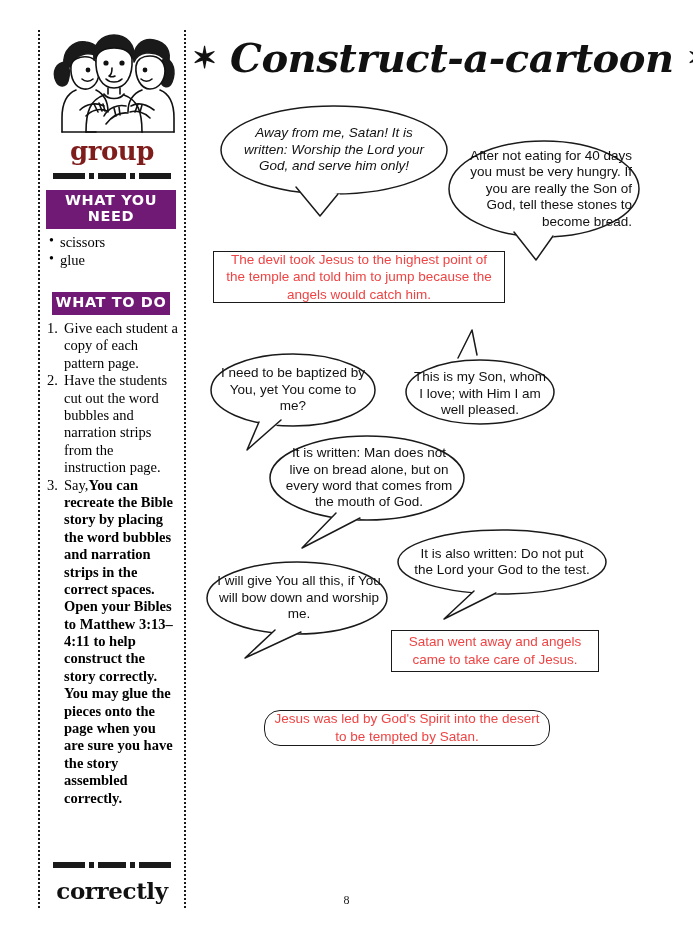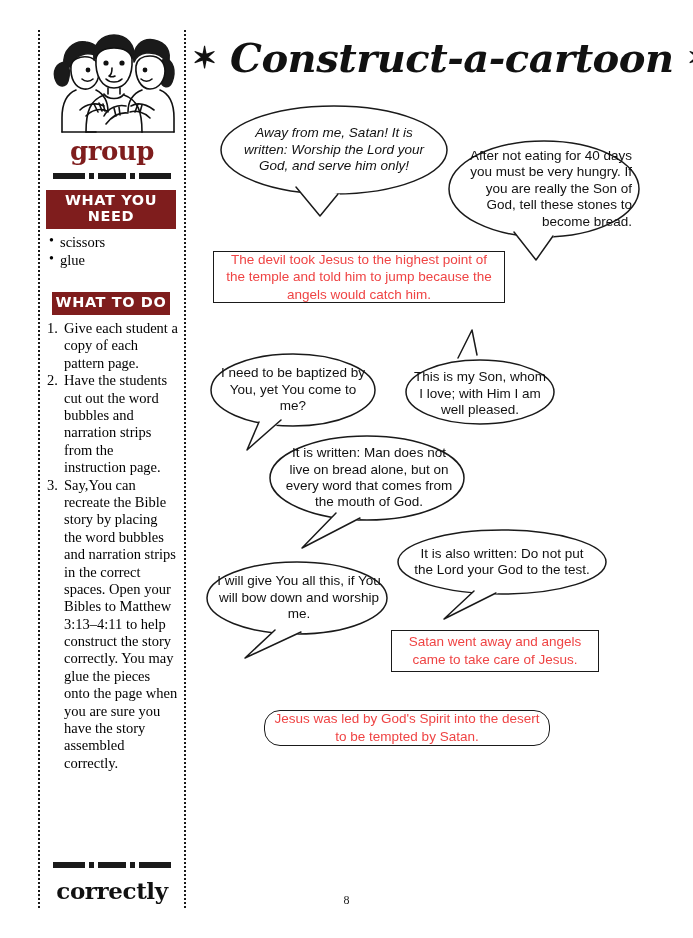--- a/index.html
+++ b/index.html
@@ -62,21 +62,21 @@
   }
   .divider .dash.long { width: 32px; }
   .divider .dash.mid  { width: 28px; }
   .divider .dot {
     width: 5px;
     height: 6px;
     background: #1a1a1a;
   }
 
   .section-head {
-    background: #7f1d1d;
+    background: #701a75;
     color: #ffffff;
     font-family: "DejaVu Sans", sans-serif;
     font-weight: bold;
     font-size: 14.5px;
     letter-spacing: 0.6px;
     text-align: center;
     padding: 3px 2px 4px 2px;
     margin: 0 0 5px 0;
     line-height: 1.1;
   }
@@ -116,21 +116,21 @@
     padding-left: 17px;
     margin-bottom: 0px;
     counter-increment: step;
   }
   ol.todo > li:before {
     content: counter(step) ".";
     position: absolute;
     left: 0;
     top: 0;
   }
-  .say-bold { font-weight: normal; }
+  .say-bold { font-weight: bold; }
 
   #sidebar-footer {
     position: absolute;
     left: 6px;
     right: 6px;
     bottom: 6px;
   }
   #temptation-word {
     text-align: center;
     font-family: "DejaVu Serif", serif;

